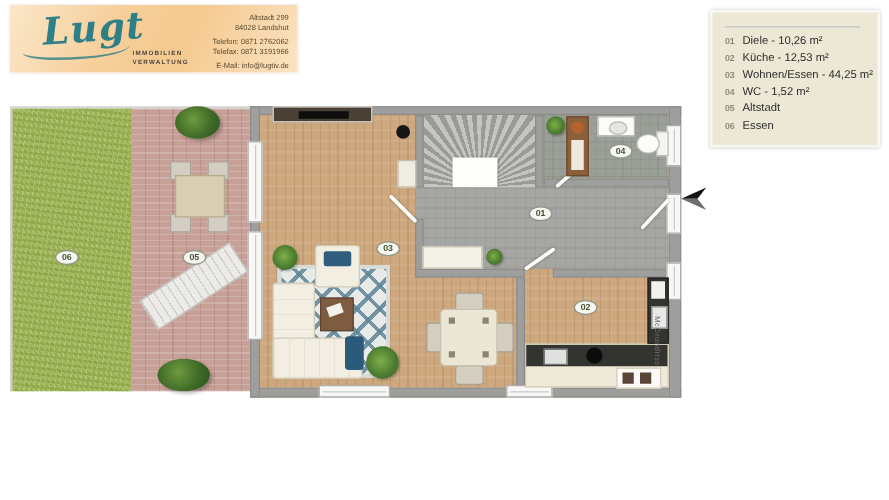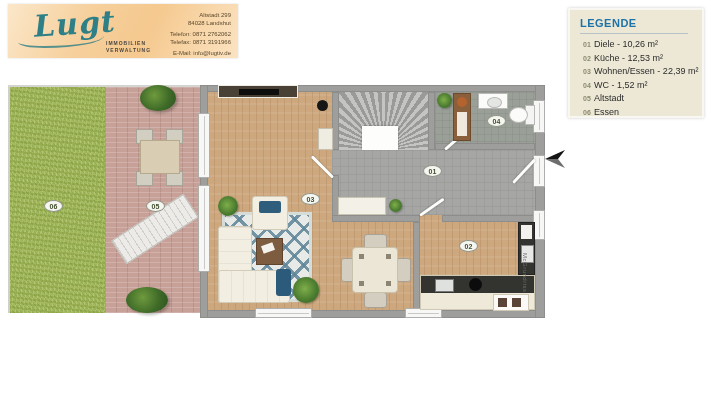--- a/index.html
+++ b/index.html
@@ -20,21 +20,21 @@
   #contact{position:absolute;right:7px;top:7px;text-align:right;color:#5d4a2e;
            font-size:6px;line-height:8px;}
   #contact .gap{height:3px;}
 
   
   #legend{position:absolute;left:568px;top:8px;width:136px;height:110px;
           background:#ece8d5;border:2px solid #f8f7f2;box-shadow:0 0 3px rgba(0,0,0,.2);
           box-sizing:border-box;padding:7px 10px 4px 10px;}
   #legend-title{color:#1d72a8;font-weight:bold;font-size:11px;letter-spacing:.5px;}
   #legend-rule{height:1px;background:#b9c3c6;margin:4px 0 5px 0;width:96%;}
-  .legend-row{display:flex;align-items:baseline;margin:0 0 3.5px 0;text-align:center;}
+  .legend-row{display:flex;align-items:baseline;margin:0 0 3.5px 0;}
   .legend-num{width:14px;flex:0 0 14px;font-size:7px;font-weight:bold;color:#8a8a70;}
   .legend-label{font-size:9px;color:#2c2c2c;white-space:nowrap;}
 
   
   #plan{position:absolute;left:8px;top:85px;width:552px;height:233px;}
   #outdoor-topline{position:absolute;left:0;top:0;width:192px;height:2px;background:#d4d4d0;}
   #garden{position:absolute;left:0;top:2px;width:97px;height:226px;background:#a3b95f;
     background-image:
       repeating-linear-gradient(7deg,rgba(122,146,48,.35) 0 2px,transparent 2px 5px),
       repeating-linear-gradient(97deg,rgba(214,224,146,.30) 0 1px,transparent 1px 4px),
@@ -217,33 +217,32 @@
       <div>84028 Landshut</div>
       <div class="gap"></div>
       <div>Telefon: 0871 2762062</div>
       <div>Telefax: 0871 3191966</div>
       <div class="gap"></div>
       <div>E-Mail: info@lugtiv.de</div>
     </div>
   </div>
 
   <div id="legend">
-    <div id="legend-title">LEGENDE</div>
     <div id="legend-rule"></div>
     <div class="legend-row">
       <span class="legend-num">01</span>
       <span class="legend-label">Diele - 10,26 m²</span>
     </div>
     <div class="legend-row">
       <span class="legend-num">02</span>
       <span class="legend-label">Küche - 12,53 m²</span>
     </div>
     <div class="legend-row">
       <span class="legend-num">03</span>
-      <span class="legend-label">Wohnen/Essen - 22,39 m²</span>
+      <span class="legend-label">Wohnen/Essen - 44,25 m²</span>
     </div>
     <div class="legend-row">
       <span class="legend-num">04</span>
       <span class="legend-label">WC - 1,52 m²</span>
     </div>
     <div class="legend-row">
       <span class="legend-num">05</span>
       <span class="legend-label">Altstadt</span>
     </div>
     <div class="legend-row">

